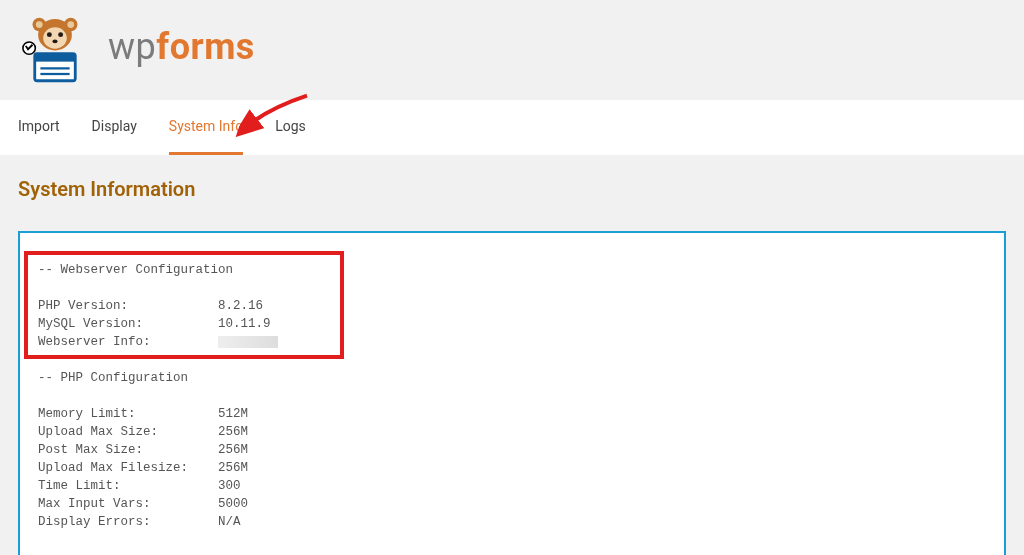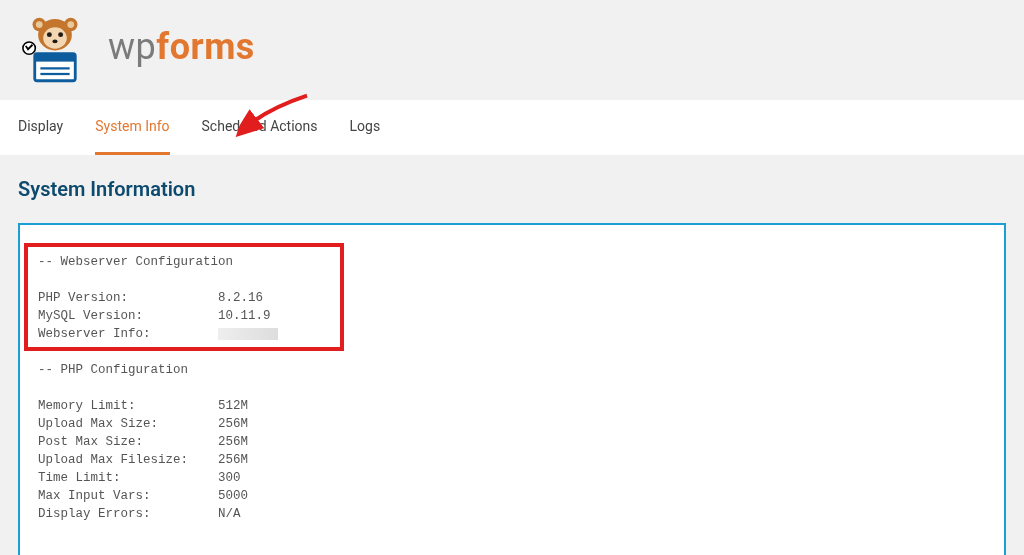--- a/index.html
+++ b/index.html
@@ -16,21 +16,21 @@
     .bear { width:74px; height:74px; display:flex; align-items:center; justify-content:center; }
     .wordmark { font-size:36px; font-weight:400; letter-spacing:.5px; }
     .wordmark .wp { color:#7b7b7b; font-weight:400; }
     .wordmark .forms { color:#e27730; font-weight:700; }
 
     .tabs { background:#fff; display:flex; gap:32px; padding:0 18px; }
     .tab { font-size:14px; color:#444; padding:18px 0; cursor:pointer; border-bottom:3px solid transparent; }
     .tab.active { color:#e27730; border-bottom-color:#e27730;text-align:right; }
 
     .content { padding:22px 18px 0; }
-    .panel-title { font-size:20px; font-weight:600; color:#0c4a6e; margin-bottom:22px; }
+    .panel-title { font-size:20px; font-weight:600; color:#a16207; margin-bottom:30px; }
 
     .info-box {
       border:2px solid #1a9ed4;
       background:#fff;
       padding:20px 4px 8px;
       height:357px;
       overflow:hidden;
       position:relative;
     }
 
@@ -88,23 +88,23 @@
         <path d="M6 31 L8 34 L12 30" fill="none" stroke="#000" stroke-width="1.6"></path>
       </svg>
     </div>
     <div class="wordmark">
       <span class="wp">wp</span><span class="forms">forms</span>
     </div>
   </div>
 </div>
 
 <div class="tabs">
+  <div class="tab">Import</div>
   <div class="tab">Display</div>
   <div class="tab active">System Info</div>
-  <div class="tab">Scheduled Actions</div>
   <div class="tab">Logs</div>
 </div>
 
 <div class="content">
   <div class="panel-title">System Information</div>
 
   <div class="info-box">
     <div class="highlight-box"></div>
 
 <pre class="report"><span>-- Webserver Configuration</span>

